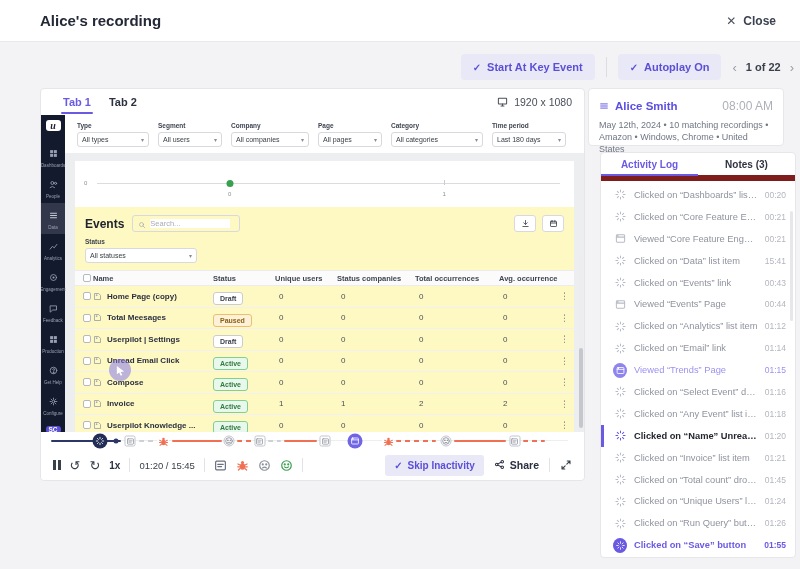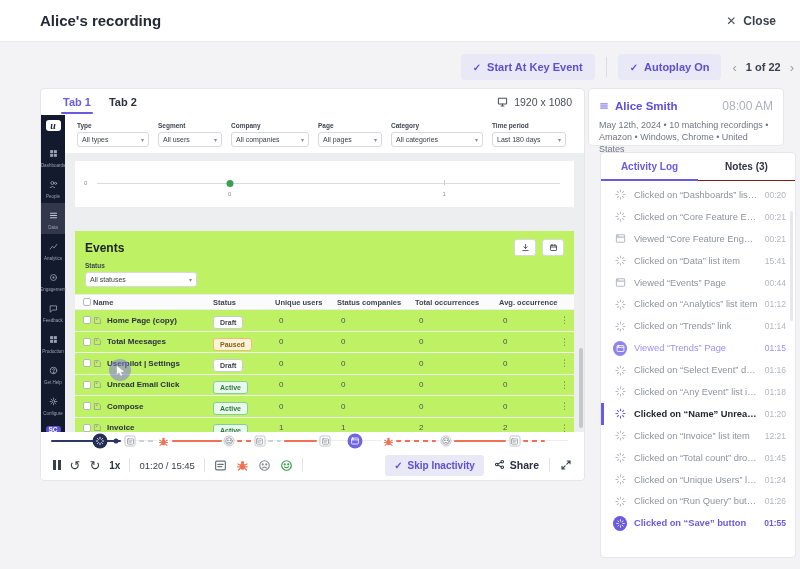--- a/index.html
+++ b/index.html
@@ -64,21 +64,21 @@
   .fsel .car { color:#8a8e98; font-size:6px; margin-left:4px; }
 
   .chartcard { background:#fff; margin:8px 10px 0; height:46px; position:relative; flex-shrink:0; }
   .ch-line { position:absolute; left:22px; right:14px; top:22px; height:1px; background:#dcdce0; }
   .ch-l0 { position:absolute; left:9px; top:19px; font-size:6px; color:#8a8e98; }
   .ch-dot { position:absolute; width:7px; height:7px; border-radius:50%; background:#39a04f; top:19px;
             transform:translateX(-50%); }
   .ch-plbl { position:absolute; top:30px; font-size:6px; color:#8a8e98; transform:translateX(-50%); }
   .ch-tick { position:absolute; top:19px; width:1px; height:5px; background:#c9cbd2; }
 
-  .evcard { background:#bef264; margin:24px 10px 0; flex:1; position:relative; }
+  .evcard { background:#fef9c3; margin:0 10px 0; flex:1; position:relative; }
   .ev-head { display:flex; align-items:center; padding:8px 10px 6px; gap:8px; }
   .ev-title { font-size:12px; font-weight:700; color:#20242e; }
   .ev-search { width:108px; height:17px; border:1px solid #d8d9de; border-radius:3px;
                display:flex; align-items:center; gap:4px; padding:0 5px; }
   .ev-search input { border:none; outline:none; width:80px; font-size:7.5px; color:#3a4048;
                font-family:"Liberation Sans",sans-serif; }
   .ev-search input::placeholder { color:#a9adb6; }
   .ev-actions { margin-left:auto; display:flex; gap:6px; }
   .icon-btn { width:22px; height:17px; border:1px solid #d8d9de; border-radius:3px; background:#fff;
               display:flex; align-items:center; justify-content:center; cursor:pointer; }
@@ -140,21 +140,21 @@
 
   
   .card { position:absolute; background:#fff; border:1px solid #e7e7ea; border-radius:4px; }
   .sess { left:588px; top:88px; width:196px; height:58px; padding:8px 10px; }
   .sess-r1 { display:flex; align-items:center; gap:6px; }
   .sess-user { font-size:11.5px; font-weight:700; color:#5b4ee0; }
   .sess-time { margin-left:auto; font-size:12px; color:#aeb0b8; }
   .sess-meta { margin-top:4px; font-size:9px; line-height:1.35; color:#707684; }
 
   .act { left:600px; top:152px; width:196px; height:406px; display:flex; flex-direction:column; }
-  .act-tabs { display:flex; height:28px; border-bottom:1px solid #7f1d1d; flex-shrink:0; }
+  .act-tabs { display:flex; height:28px; border-bottom:6px solid #7f1d1d; flex-shrink:0; }
   .act-tab { flex:1; display:flex; align-items:center; justify-content:center; font-size:10px;
              font-weight:700; color:#2f3440; cursor:pointer; position:relative; }
   .act-tab.active { color:#6a5ae3; }
   .act-tab.active::after { content:""; position:absolute; left:0; right:0; bottom:-1px; height:2px; background:#6a5ae3; }
   .act-list { flex:1; padding-top:3px; overflow:hidden; position:relative; }
   .act-item { height:21.9px; display:flex; align-items:center; gap:7px; padding:0 9px 0 12px; cursor:pointer; }
   .act-item .ai { width:14px; display:flex; align-items:center; justify-content:center; flex-shrink:0; }
   .act-item .at { flex:1; font-size:9.3px; color:#8f939e; white-space:nowrap; overflow:hidden;
                   text-overflow:ellipsis; }
   .act-item .am { font-size:8.5px; color:#b4b6bf; flex-shrink:0; }
@@ -331,20 +331,27 @@
           <div class="ch-line"></div>
           <div class="ch-dot" id="ch-dot" style="left: 31%;"></div>
           <div class="ch-plbl" id="ch-plbl" style="left: 31%;">0</div>
           <div class="ch-tick" id="ch-tick" style="left: 74%;"></div>
           <div class="ch-plbl" id="ch-tlbl" style="left: 74%;">1</div>
         </div>
 
         <div class="evcard">
           <div class="ev-head">
             <span class="ev-title">Events</span>
+            <div class="ev-search">
+              <span id="search-ico"><svg width="8" height="8" viewBox="0 0 12 12" fill="none" stroke="#a9adb6" stroke-width="1.1" stroke-linecap="round" stroke-linejoin="round" xmlns="http://www.w3.org/2000/svg">
+                    <circle cx="5.3" cy="5.3" r="3"></circle>
+                    <path d="M7.6 7.6l2.6 2.6"></path>
+                  </svg></span>
+              <input placeholder="Search..." style="">
+            </div>
             <div class="ev-actions">
               <div class="icon-btn" id="dl-btn">
                   <svg width="9" height="9" viewBox="0 0 12 12" fill="none" stroke="#3c414d" stroke-width="1.1" stroke-linecap="round" stroke-linejoin="round" xmlns="http://www.w3.org/2000/svg">
                     <path d="M6 2v5M3.6 5L6 7.4 8.4 5M2.5 10h7"></path>
                   </svg>
                 </div>
               <div class="icon-btn" id="cal-btn">
                   <svg width="9" height="9" viewBox="0 0 12 12" fill="none" stroke="#3c414d" stroke-width="1.1" stroke-linecap="round" stroke-linejoin="round" xmlns="http://www.w3.org/2000/svg">
                     <rect x="2" y="3" width="8" height="7" rx="0.8"></rect>
                     <path d="M2 5.4h8M4.2 2v2M7.8 2v2"></path>
@@ -710,20 +717,29 @@
             <svg width="11" height="11" viewBox="0 0 12 12" fill="none" stroke="#b9bcc6" stroke-width="1.1" stroke-linecap="round" stroke-linejoin="round" xmlns="http://www.w3.org/2000/svg">
               <path d="M6 1v2M6 9v2M1 6h2M9 6h2M2.5 2.5l1.4 1.4M8.1 8.1l1.4 1.4M2.5 9.5l1.4-1.4M8.1 3.9l1.4-1.4"></path>
             </svg>
           </span>
           <span class="at">Clicked on “Data” list item</span>
           <span class="am">15:41</span>
         </div>
         <div class="act-item">
           <span class="ai">
             <svg width="11" height="11" viewBox="0 0 12 12" fill="none" stroke="#b9bcc6" stroke-width="1.1" stroke-linecap="round" stroke-linejoin="round" xmlns="http://www.w3.org/2000/svg">
+              <path d="M6 1v2M6 9v2M1 6h2M9 6h2M2.5 2.5l1.4 1.4M8.1 8.1l1.4 1.4M2.5 9.5l1.4-1.4M8.1 3.9l1.4-1.4"></path>
+            </svg>
+          </span>
+          <span class="at">Clicked on “Events” link</span>
+          <span class="am">00:43</span>
+        </div>
+        <div class="act-item">
+          <span class="ai">
+            <svg width="11" height="11" viewBox="0 0 12 12" fill="none" stroke="#b9bcc6" stroke-width="1.1" stroke-linecap="round" stroke-linejoin="round" xmlns="http://www.w3.org/2000/svg">
               <rect x="1.5" y="2" width="9" height="8" rx="1"></rect>
               <path d="M1.5 4.5h9"></path>
               <circle cx="3.1" cy="3.2" r="0.4" fill="#b9bcc6"></circle>
             </svg>
           </span>
           <span class="at">Viewed “Events” Page</span>
           <span class="am">00:44</span>
         </div>
         <div class="act-item">
           <span class="ai">
@@ -733,21 +749,21 @@
           </span>
           <span class="at">Clicked on “Analytics” list item</span>
           <span class="am">01:12</span>
         </div>
         <div class="act-item">
           <span class="ai">
             <svg width="11" height="11" viewBox="0 0 12 12" fill="none" stroke="#b9bcc6" stroke-width="1.1" stroke-linecap="round" stroke-linejoin="round" xmlns="http://www.w3.org/2000/svg">
               <path d="M6 1v2M6 9v2M1 6h2M9 6h2M2.5 2.5l1.4 1.4M8.1 8.1l1.4 1.4M2.5 9.5l1.4-1.4M8.1 3.9l1.4-1.4"></path>
             </svg>
           </span>
-          <span class="at">Clicked on “Trends” link</span>
+          <span class="at">Clicked on “Email” link</span>
           <span class="am">01:14</span>
         </div>
         <div class="act-item v-view">
           <span class="ai">
             <span class="ico-circle" style="background: rgb(143, 132, 238);">
               <svg width="9" height="9" viewBox="0 0 12 12" fill="none" stroke="#ffffff" stroke-width="1.1" stroke-linecap="round" stroke-linejoin="round" xmlns="http://www.w3.org/2000/svg">
                 <rect x="1.5" y="2" width="9" height="8" rx="1"></rect>
                 <path d="M1.5 4.5h9"></path>
                 <circle cx="3.1" cy="3.2" r="0.4" fill="#ffffff"></circle>
               </svg>
@@ -783,21 +799,21 @@
           <span class="at">Clicked on “Name”  Unread Email C…</span>
           <span class="am">01:20</span>
         </div>
         <div class="act-item">
           <span class="ai">
             <svg width="11" height="11" viewBox="0 0 12 12" fill="none" stroke="#b9bcc6" stroke-width="1.1" stroke-linecap="round" stroke-linejoin="round" xmlns="http://www.w3.org/2000/svg">
               <path d="M6 1v2M6 9v2M1 6h2M9 6h2M2.5 2.5l1.4 1.4M8.1 8.1l1.4 1.4M2.5 9.5l1.4-1.4M8.1 3.9l1.4-1.4"></path>
             </svg>
           </span>
           <span class="at">Clicked on “Invoice” list item</span>
-          <span class="am">12:21</span>
+          <span class="am">01:21</span>
         </div>
         <div class="act-item">
           <span class="ai">
             <svg width="11" height="11" viewBox="0 0 12 12" fill="none" stroke="#b9bcc6" stroke-width="1.1" stroke-linecap="round" stroke-linejoin="round" xmlns="http://www.w3.org/2000/svg">
               <path d="M6 1v2M6 9v2M1 6h2M9 6h2M2.5 2.5l1.4 1.4M8.1 8.1l1.4 1.4M2.5 9.5l1.4-1.4M8.1 3.9l1.4-1.4"></path>
             </svg>
           </span>
           <span class="at">Clicked on “Total count” dropdown</span>
           <span class="am">01:45</span>
         </div>

